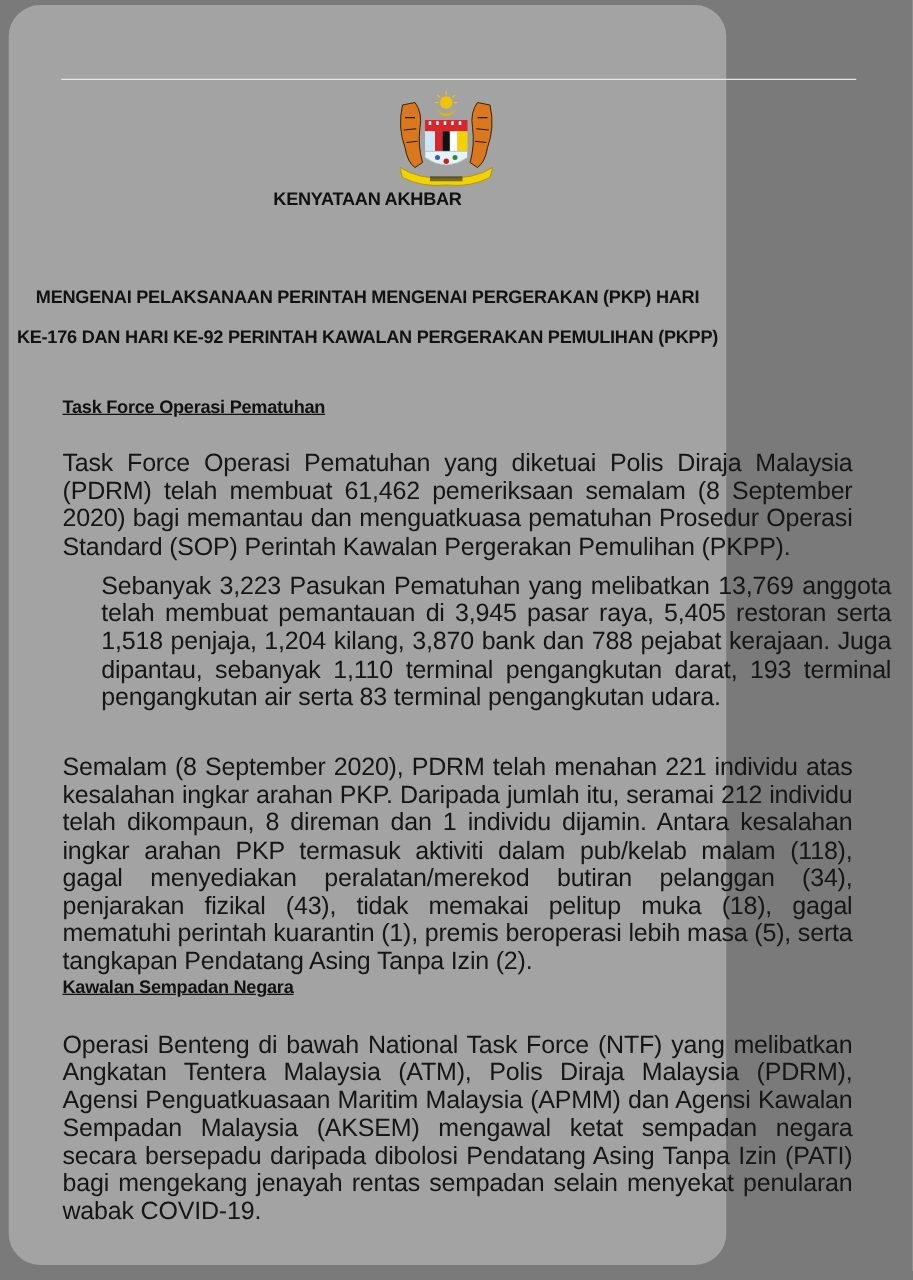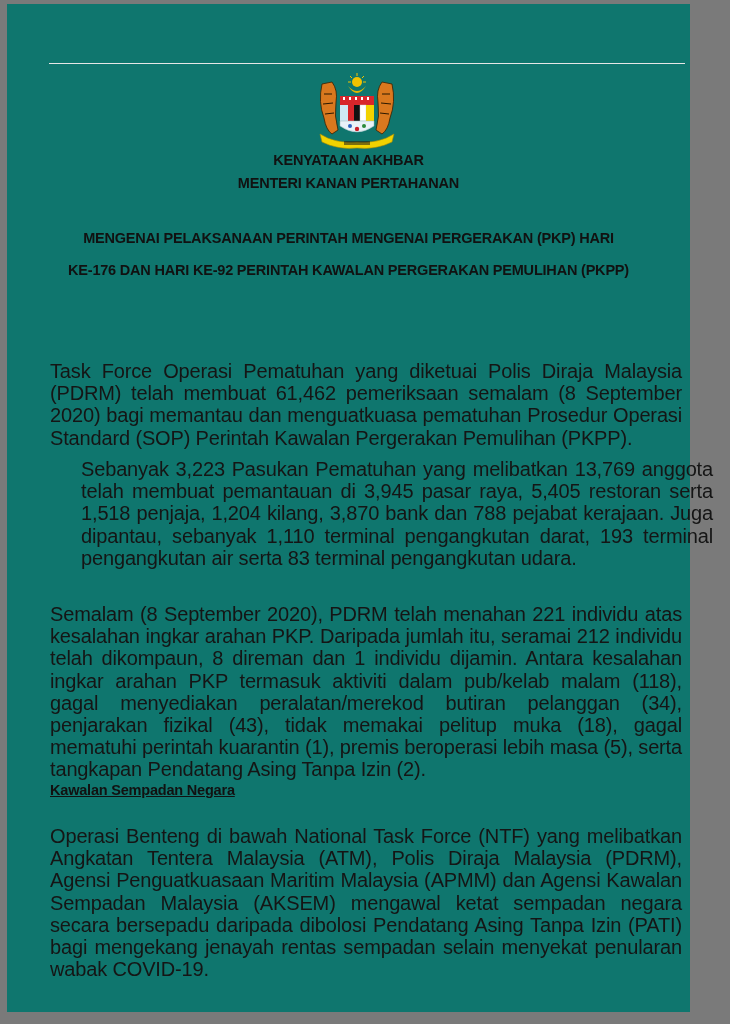--- a/index.html
+++ b/index.html
@@ -2,22 +2,23 @@
 <html><head>
   <meta charset="utf-8">
   <style>
     html, body { margin: 0; padding: 0; }
     body {
       width: 730px; height: 1024px; background: #7a7a7a;
       position: relative; overflow: hidden;
       font-family: "Liberation Sans", "DejaVu Sans", sans-serif;
     }
     .page {
-      position: absolute; left: 7px; top: 4px; width: 683px; height: 1008px;
-      background: #0f766e;
+      position: absolute; left: 7px; top: 4px; width: 574px; height: 1008px;
+      background: #a3a3a3;
+      border-radius: 25px;
     }
     .rule {
       position: absolute; left: 42px; width: 636px; top: 59px; height: 1px;
       background: #e6e6e6;
     }
     .crest {
       position: absolute; left: 309px; top: 68px; width: 82px; height: 80px;
     }
     .center-title {
       position: absolute; left: 0; width: 100%; text-align: center;
@@ -79,25 +80,25 @@
     <path d="M24 49 L58 49 L58 54 Q41 66 24 54 Z" fill="#e9f2f8" stroke="#9bb" stroke-width="0.5"></path>
     <circle cx="34" cy="54" r="2" fill="#2b64c0"></circle>
       <circle cx="41" cy="57" r="2.2" fill="#c8202a"></circle>
       <circle cx="48" cy="54" r="2" fill="#2b8a3a"></circle>
 
     <path d="M4 62 Q20 72 41 70 Q62 72 78 62 L76 70 Q60 78 41 76 Q22 78 6 70 Z" fill="#f2d200" stroke="#a88a00" stroke-width="0.6"></path>
     <rect x="28" y="69" width="26" height="4" fill="#1a1a1a" opacity="0.55"></rect>
   </svg>
 
   <div class="center-title" style="top:148px;">KENYATAAN AKHBAR</div>
-  <div class="center-title" style="top:171px;">MENTERI KANAN PERTAHANAN</div>
 
   <div class="center-title" style="top:226px;">MENGENAI PELAKSANAAN PERINTAH MENGENAI PERGERAKAN (PKP) HARI</div>
   <div class="center-title" style="top:258px;">KE-176 DAN HARI KE-92 PERINTAH KAWALAN PERGERAKAN PEMULIHAN (PKPP)</div>
 
+  <div class="section-heading" style="top:314px;">Task Force Operasi Pematuhan</div>
 
   <div class="para" style="top:356px;">Task Force Operasi Pematuhan yang diketuai Polis Diraja Malaysia (PDRM) telah membuat 61,462 pemeriksaan semalam (8 September 2020) bagi memantau dan menguatkuasa pematuhan Prosedur Operasi Standard (SOP) Perintah Kawalan Pergerakan Pemulihan (PKPP).</div>
 
   <div class="para" style="top:454px;margin-left:31px;">Sebanyak 3,223 Pasukan Pematuhan yang melibatkan 13,769 anggota telah membuat pemantauan di 3,945 pasar raya, 5,405 restoran serta 1,518 penjaja, 1,204 kilang, 3,870 bank dan 788 pejabat kerajaan. Juga dipantau, sebanyak 1,110 terminal pengangkutan darat, 193 terminal pengangkutan air serta 83 terminal pengangkutan udara.</div>
 
   <div class="para" style="top:599px;">Semalam (8 September 2020), PDRM telah menahan 221 individu atas kesalahan ingkar arahan PKP. Daripada jumlah itu, seramai 212 individu telah dikompaun, 8 direman dan 1 individu dijamin. Antara kesalahan ingkar arahan PKP termasuk aktiviti dalam pub/kelab malam (118), gagal menyediakan peralatan/merekod butiran pelanggan (34), penjarakan fizikal (43), tidak memakai pelitup muka (18), gagal mematuhi perintah kuarantin (1), premis beroperasi lebih masa (5), serta tangkapan Pendatang Asing Tanpa Izin  (2).</div>
 
   <div class="section-heading" style="top:778px;">Kawalan Sempadan Negara</div>
 
   <div class="para" style="top:821px;">Operasi Benteng di bawah National Task Force (NTF) yang melibatkan Angkatan Tentera Malaysia (ATM), Polis Diraja Malaysia (PDRM), Agensi Penguatkuasaan Maritim Malaysia (APMM) dan Agensi Kawalan Sempadan Malaysia (AKSEM) mengawal ketat sempadan negara secara bersepadu daripada dibolosi Pendatang Asing Tanpa Izin (PATI) bagi mengekang jenayah rentas sempadan selain menyekat penularan wabak COVID-19.</div>

